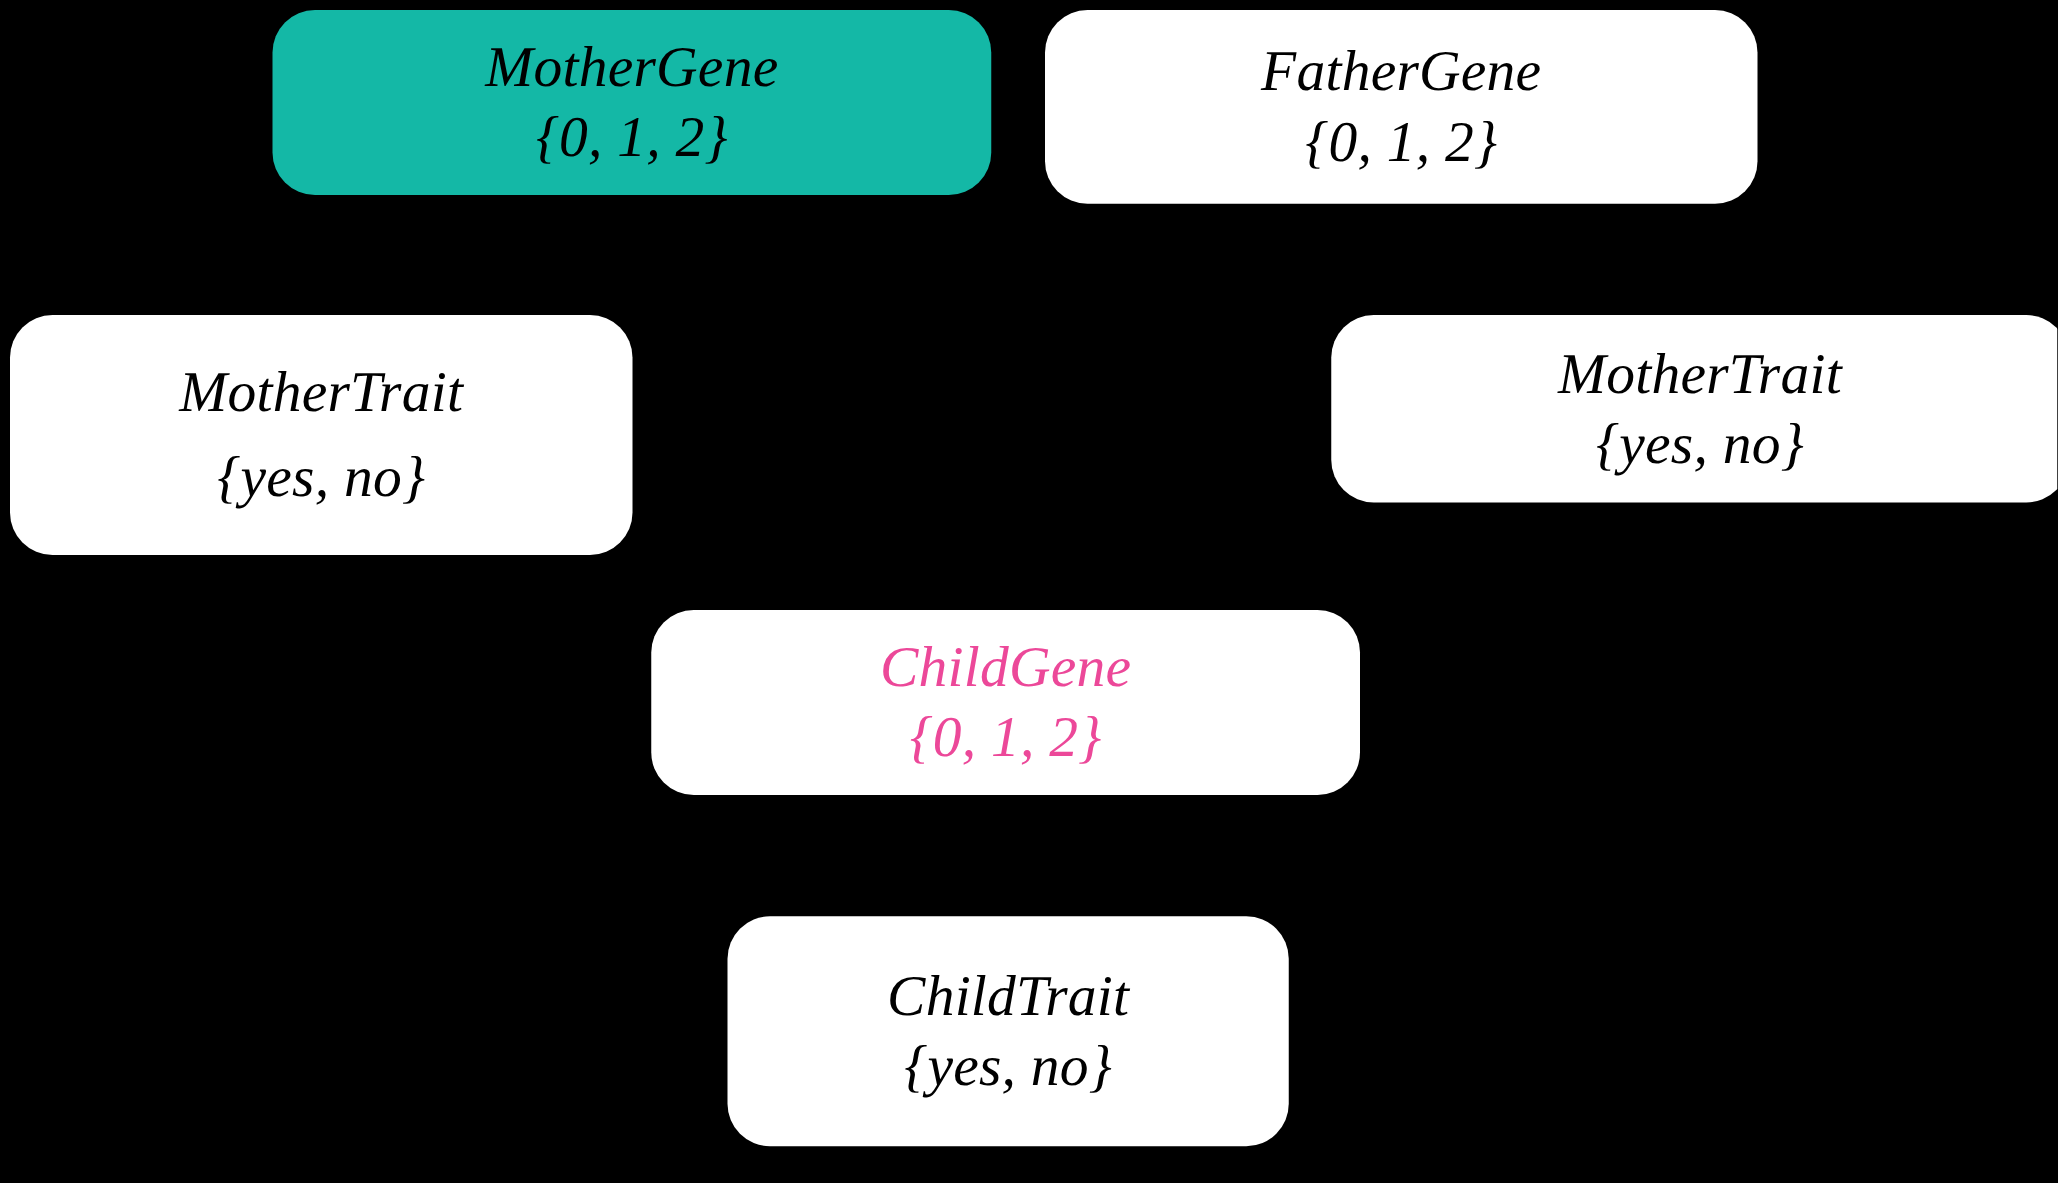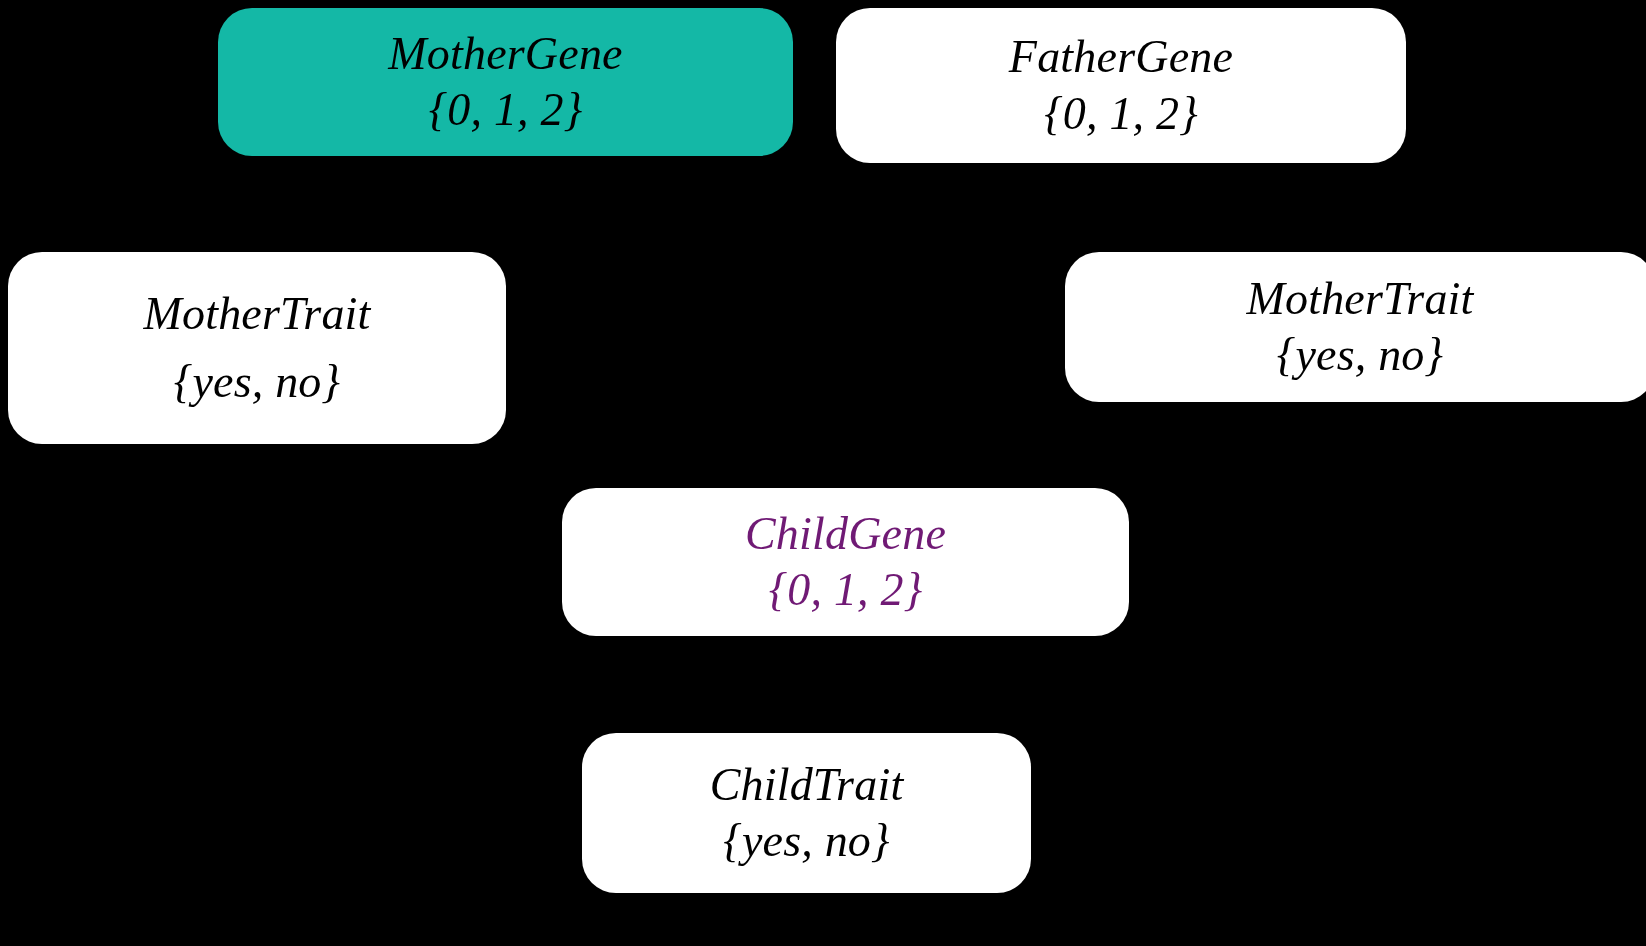--- a/index.html
+++ b/index.html
@@ -64,23 +64,23 @@
   <div class="node" id="node-mother-trait" style="left: 8px; top: 252px; width: 498px; height: 192px; background: rgb(255, 255, 255); color: rgb(0, 0, 0); gap: 12px;">
     <span class="name">MotherTrait</span>
     <span class="domain">{yes, no}</span>
   </div>
 
   <div class="node" id="node-father-trait" style="left: 1065px; top: 252px; width: 590px; height: 150px; background: rgb(255, 255, 255); color: rgb(0, 0, 0);">
     <span class="name">MotherTrait</span>
     <span class="domain">{yes, no}</span>
   </div>
 
-  <div class="node" id="node-child-gene" style="left: 521px; top: 488px; width: 567px; height: 148px; background: rgb(255, 255, 255); color: #701a75; margin-left: 41px;">
+  <div class="node" id="node-child-gene" style="left: 521px; top: 488px; width: 567px; height: 148px; background: rgb(255, 255, 255); color: #ec4899;">
     <span class="name">ChildGene</span>
     <span class="domain">{0, 1, 2}</span>
   </div>
 
-  <div class="node" id="node-child-trait" style="left: 582px; top: 733px; width: 449px; height: 160px; background: rgb(255, 255, 255); color: rgb(0, 0, 0);">
+  <div class="node" id="node-child-trait" style="left: 582px; top: 733px; width: 449px; height: 184px; background: rgb(255, 255, 255); color: rgb(0, 0, 0);">
     <span class="name">ChildTrait</span>
     <span class="domain">{yes, no}</span>
   </div>
 
 </div>
 
 </body></html>

